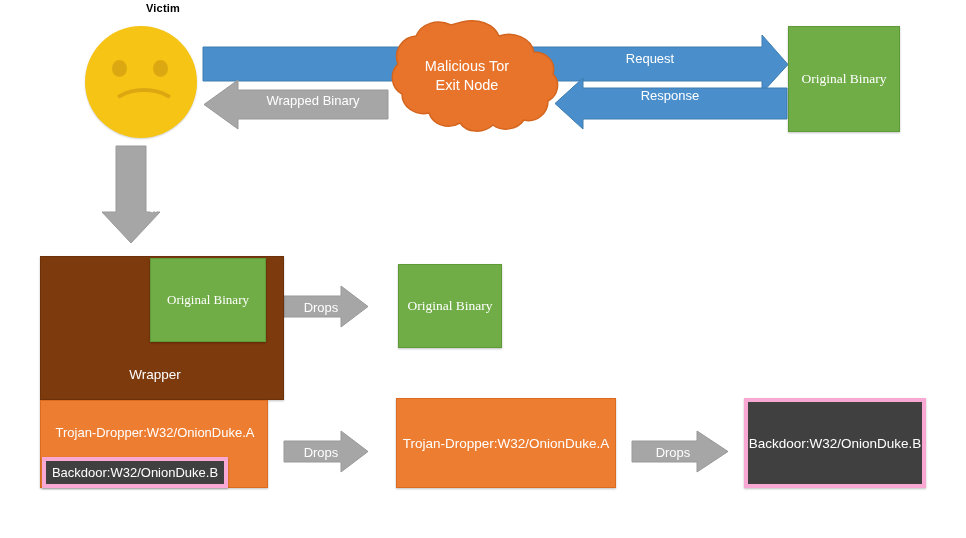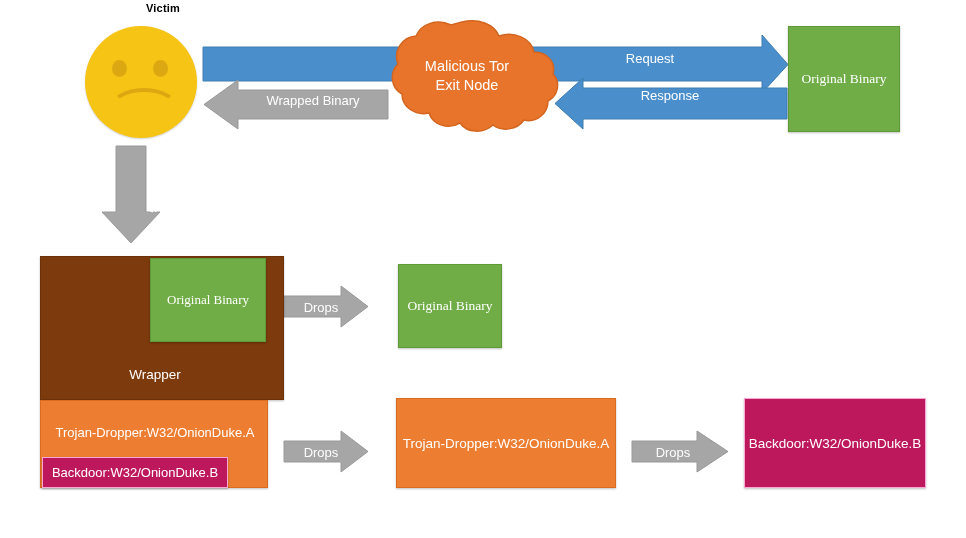--- a/index.html
+++ b/index.html
@@ -79,21 +79,21 @@
     align-items: center;
     justify-content: center;
     color: #ffffff;
     font-size: 13.5px;
     text-align: center;
     box-shadow: 0 1px 2px rgba(0,0,0,.25);
   }
   .green { background: #70AD47; border: 1px solid #5E9A38; font-family: Liberation Serif, serif; }
   .orange{ background: #ED7D31; border: 1px solid #D96C20; }
   .brown { background: #7C3A0D; border: 1px solid #6B310A; }
-  .navy  { background: #be185d; border: 1px solid #f9a8d4; justify-content: center; }
+  .navy  { background: #404040; border: 4px solid #f9a8d4; justify-content: center; }
 
   
   #arrow-layer {
     left: 0; top: 0;
     width: 966px; height: 538px;
     pointer-events: none;
   }
   .arrow-label {
     color: #ffffff;
     font-size: 13px;

